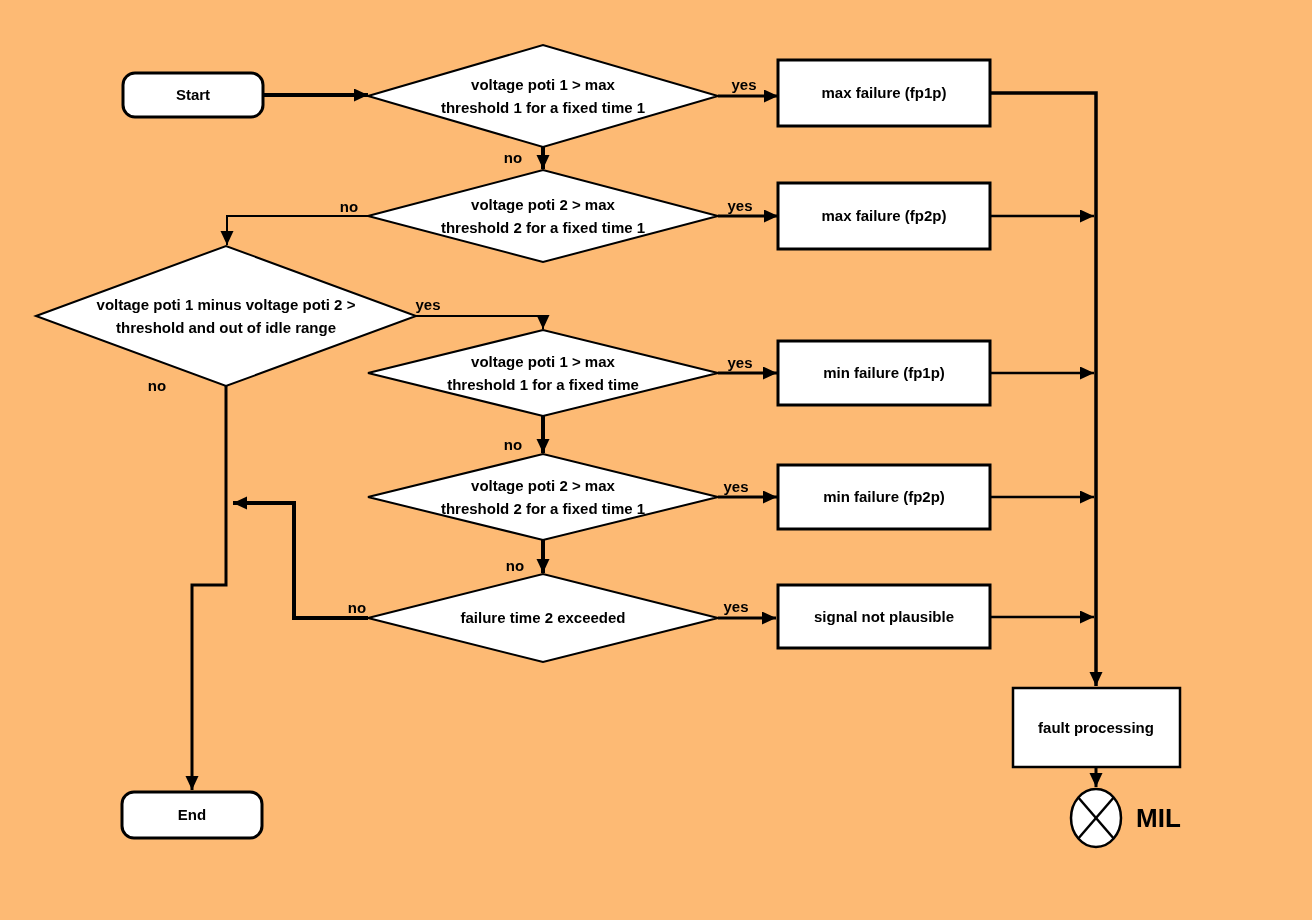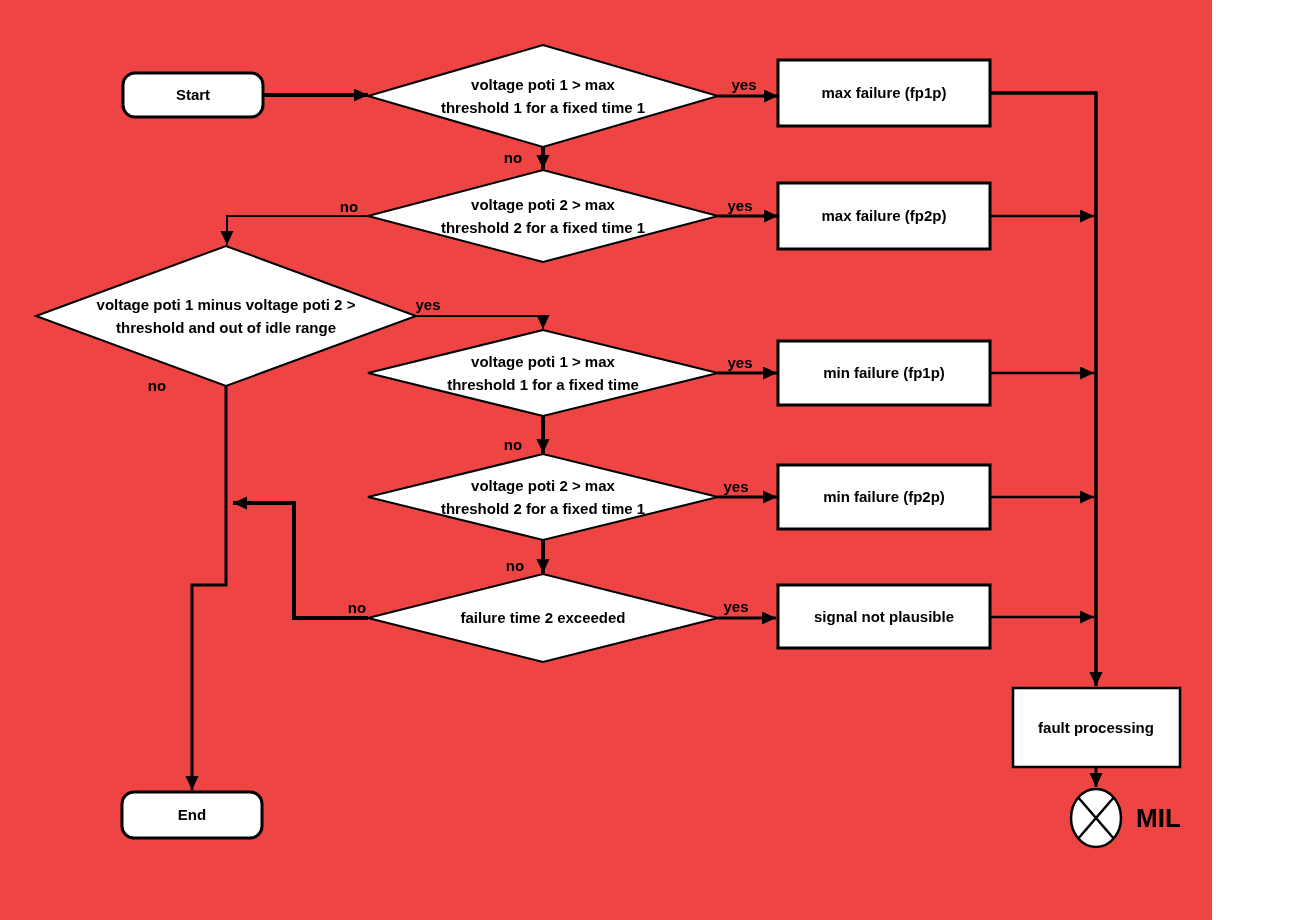--- a/index.html
+++ b/index.html
@@ -2,23 +2,23 @@
 <html><head>
 <meta charset="utf-8">
 <style>
   html, body {
     margin: 0;
     padding: 0;
     background: #ffffff;
   }
   .canvas {
     position: relative;
-    width: 1212px;
+    width: 1312px;
     height: 920px;
-    background: #ef4444;
+    background: #fdba74;
     font-family: "Liberation Sans", sans-serif;
   }
   svg { display: block; }
   .edge {
     fill: none;
     stroke: #000000;
   }
   .sw2  { stroke-width: 2; }
   .sw25 { stroke-width: 2.5; }
   .sw3  { stroke-width: 3; }

